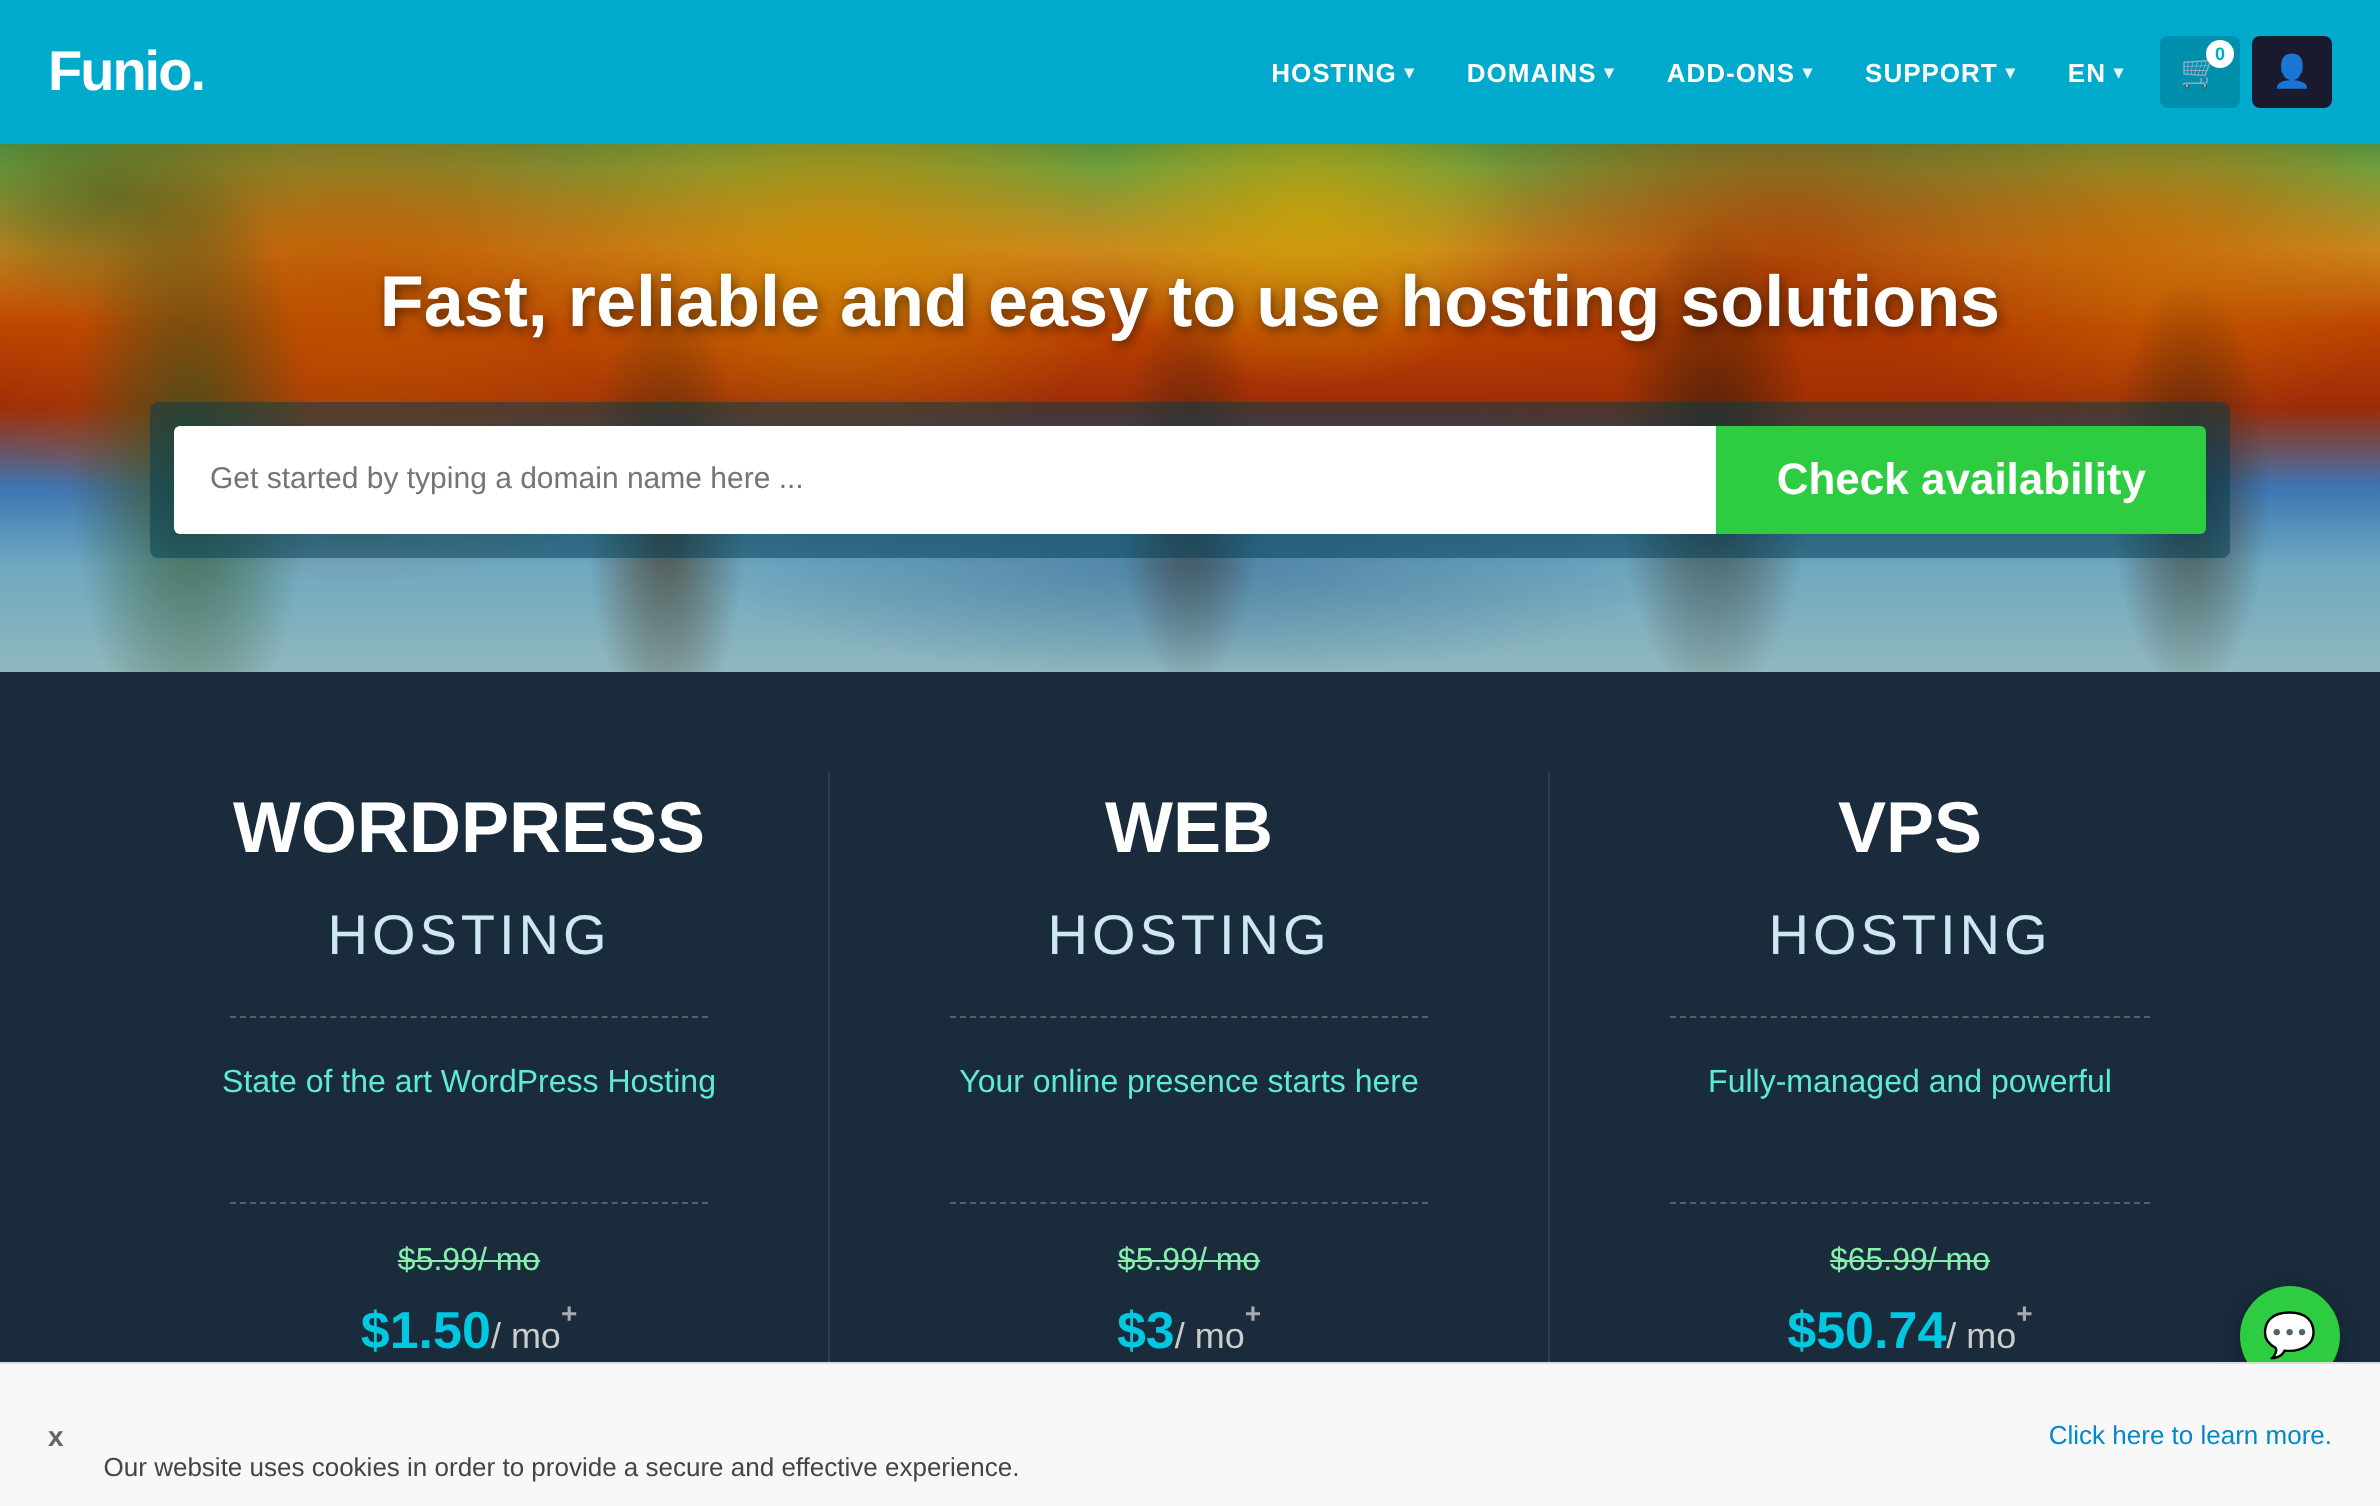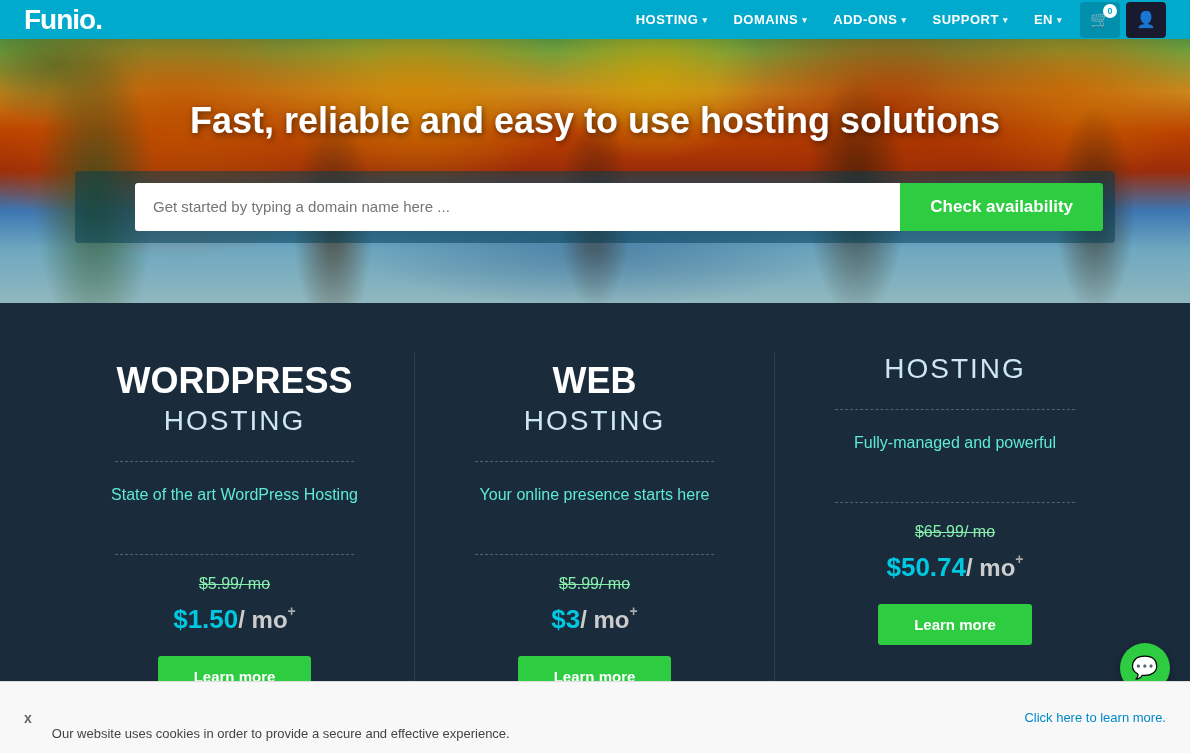--- a/index.html
+++ b/index.html
@@ -4,21 +4,21 @@
   <style>
     * { margin: 0; padding: 0; box-sizing: border-box; }
     body { font-family: 'Arial', sans-serif; background: #fff; overflow-x: hidden; }
 
     
     .navbar {
       background: #00aacc;
       display: flex;
       align-items: center;
       padding: 0 24px;
-      height: 39px;
+      height: 72px;
       position: relative;
       z-index: 100;
     }
     .navbar-logo {
       color: #fff;
       font-size: 28px;
       font-weight: 900;
       letter-spacing: -1px;
       margin-right: auto;
     }
@@ -170,28 +170,27 @@
     }
     .search-input {
       flex: 1;
       padding: 14px 18px;
       font-size: 15px;
       border: none;
       outline: none;
       border-radius: 3px 0 0 3px;
       color: #888;
       background: #fff;
-      margin-left: 48px;
     }
     .check-btn {
       background: #2ecc40;
       color: #fff;
       border: none;
       padding: 14px 30px;
-      font-size: 17px;
+      font-size: 22px;
       font-weight: 700;
       cursor: pointer;
       border-radius: 0 3px 3px 0;
       white-space: nowrap;
       min-width: 180px;
     }
 
     
     .cards-section {
       background: #1a2b3c;
@@ -207,21 +206,21 @@
       padding: 0 30px 30px;
       border-right: 1px solid rgba(255,255,255,0.1);
       color: #fff;
     }
     .card:last-child { border-right: none; }
     .card-title-bold {
       font-size: 36px;
       font-weight: 900;
       color: #fff;
       line-height: 1;
-      margin-bottom: 6px;
+      margin-bottom: 20px;
       margin-top: 10px;
     }
     .card-title-light {
       font-size: 28px;
       font-weight: 400;
       color: #cde8f0;
       letter-spacing: 2px;
       margin-bottom: 24px;
     }
     .card-divider {
@@ -243,21 +242,21 @@
       text-decoration: line-through;
       margin-bottom: 4px;
     }
     .card-new-price {
       font-size: 34px;
       font-weight: 700;
       color: #00c8e0;
       margin-bottom: 20px;
     }
     .card-new-price .currency { font-size: 26px; font-weight: 900; }
-    .card-new-price .per { font-size: 24px; font-weight: 700; color: #ccc; }
+    .card-new-price .per { font-size: 18px; font-weight: 400; color: #ccc; }
     .card-new-price .plus { font-size: 14px; color: #aaa; vertical-align: super; }
     .learn-btn {
       background: #2ecc40;
       color: #fff;
       border: none;
       padding: 12px 36px;
       font-size: 15px;
       font-weight: 700;
       cursor: pointer;
       border-radius: 3px;
@@ -396,20 +395,21 @@
     <p class="card-desc">Your online presence starts here</p>
     <hr class="card-divider">
     <div class="card-old-price">$5.99/ mo</div>
     <div class="card-new-price">
       <span class="currency">$3</span><span class="per">/ mo</span><sup class="plus">+</sup>
     </div>
     <button class="learn-btn">Learn more</button>
   </div>
 
   <div class="card">
+    <div class="card-title-bold">VPS</div>
     <div class="card-title-light">HOSTING</div>
     <hr class="card-divider">
     <p class="card-desc">Fully-managed and powerful</p>
     <hr class="card-divider">
     <div class="card-old-price">$65.99/ mo</div>
     <div class="card-new-price">
       <span class="currency">$50.74</span><span class="per">/ mo</span><sup class="plus">+</sup>
     </div>
     <button class="learn-btn">Learn more</button>
   </div>

